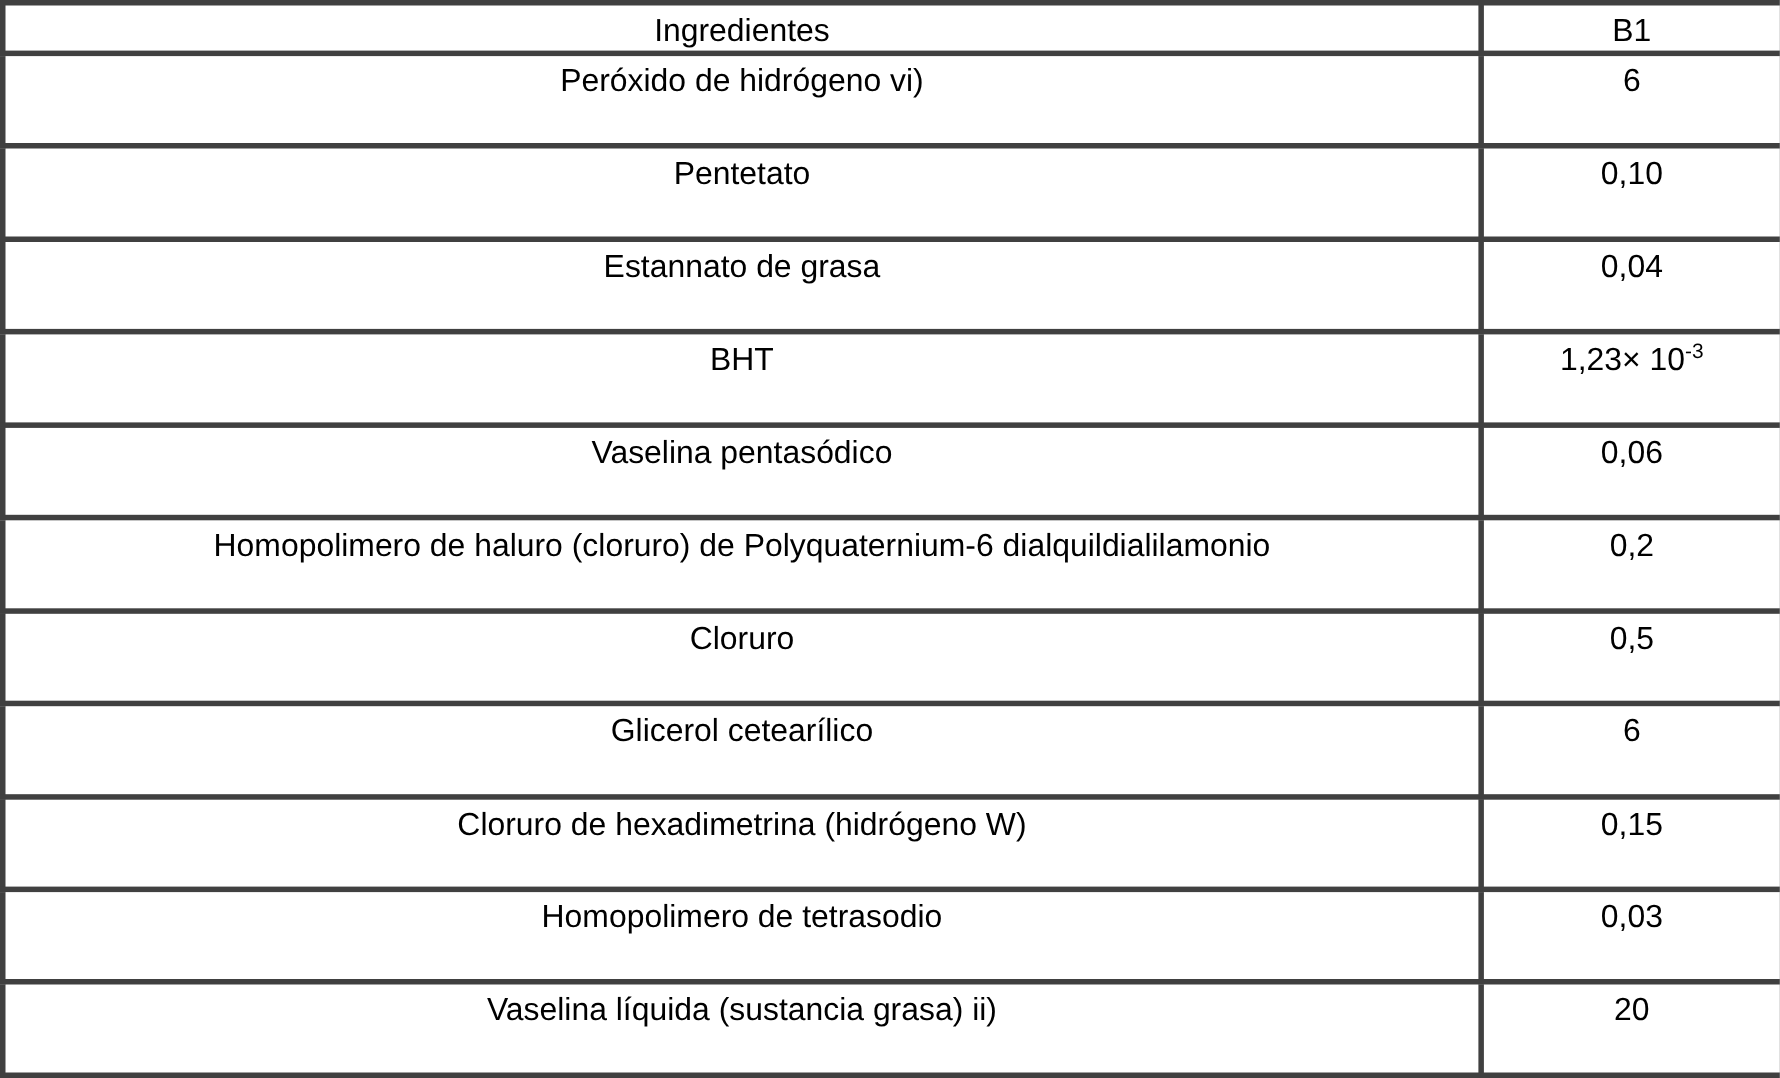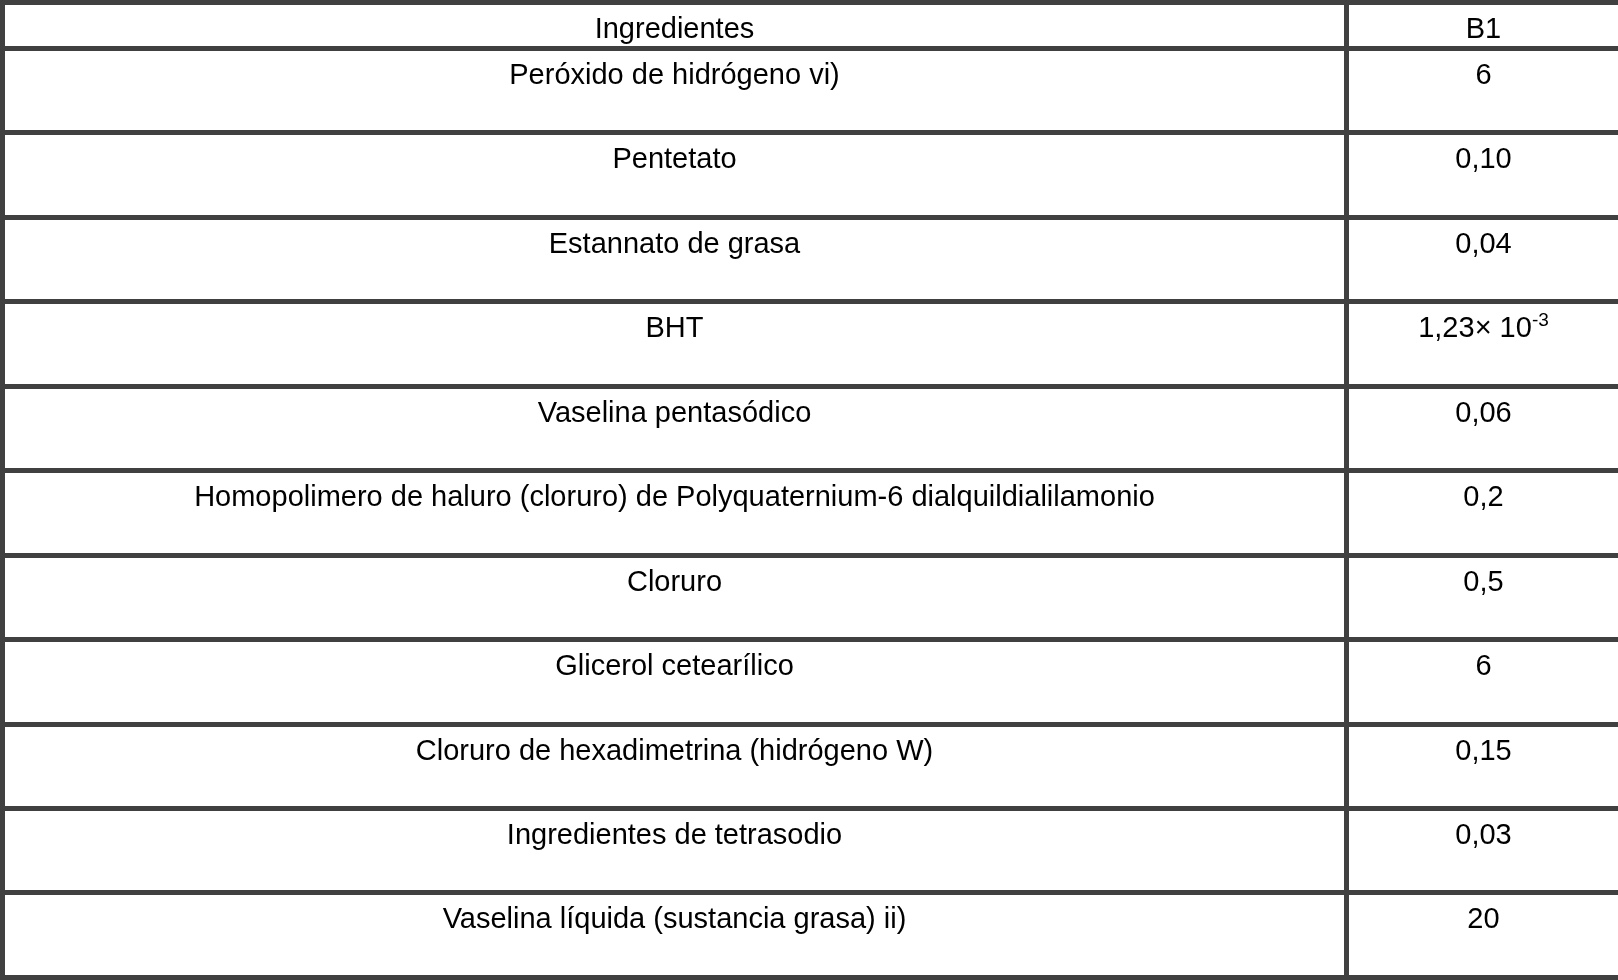--- a/index.html
+++ b/index.html
@@ -80,21 +80,21 @@
       </tr>
       <tr>
         <td>Glicerol cetearílico</td>
         <td>6</td>
       </tr>
       <tr>
         <td>Cloruro de hexadimetrina (hidrógeno W)</td>
         <td>0,15</td>
       </tr>
       <tr>
-        <td>Ingredientes de tetrasodio</td>
+        <td>Homopolimero de tetrasodio</td>
         <td>0,03</td>
       </tr>
       <tr>
         <td>Vaselina líquida (sustancia grasa) ii)</td>
         <td>20</td>
       </tr>
     </tbody>
 </table>
 
 </body></html>

